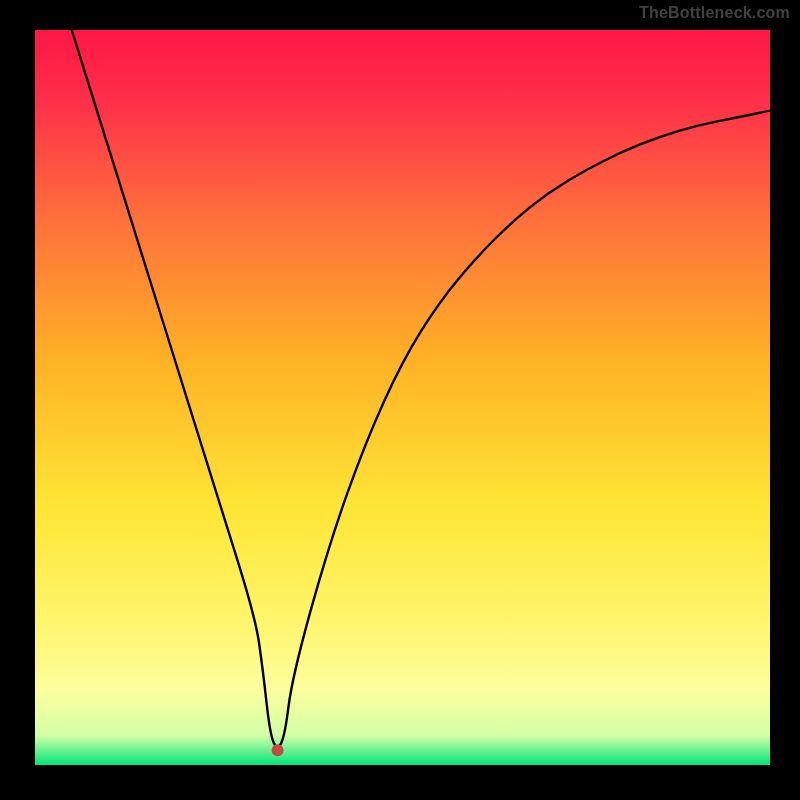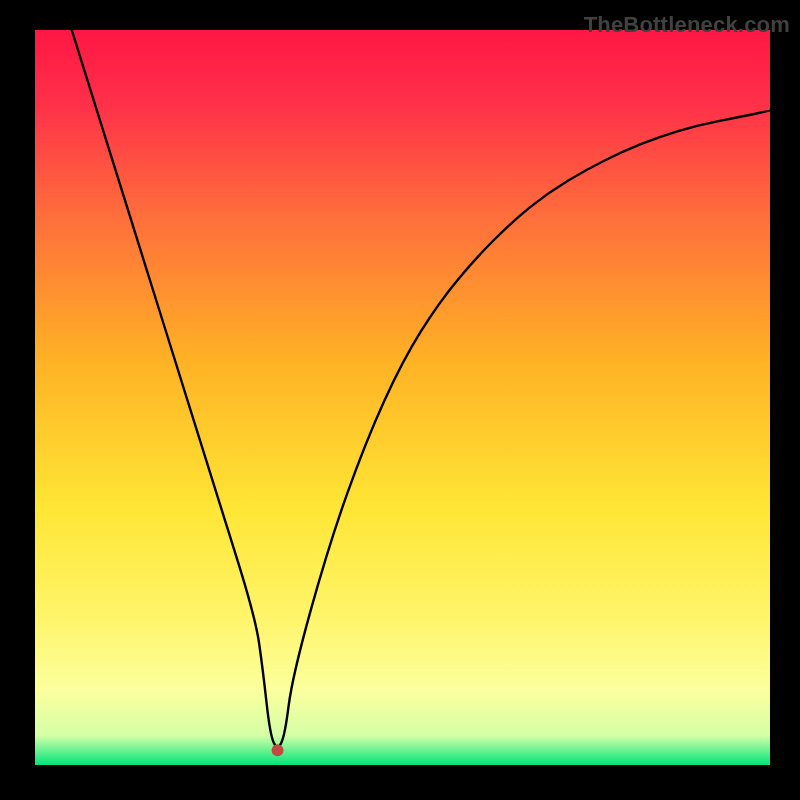--- a/index.html
+++ b/index.html
@@ -11,24 +11,24 @@
     background: #000;
     font-family: Arial, Helvetica, sans-serif;
   }
   .stage {
     position: relative;
     width: 800px;
     height: 800px;
   }
   .watermark {
     position: absolute;
-    top: 12px;
+    top: 4px;
     right: 10px;
     color: #414141;
-    font-size: 22px;
+    font-size: 16px;
     font-weight: 600;
     letter-spacing: 0.2px;
     z-index: 10;
   }
   svg {
     position: absolute;
     top: 0;
     left: 0;
   }
 </style>

